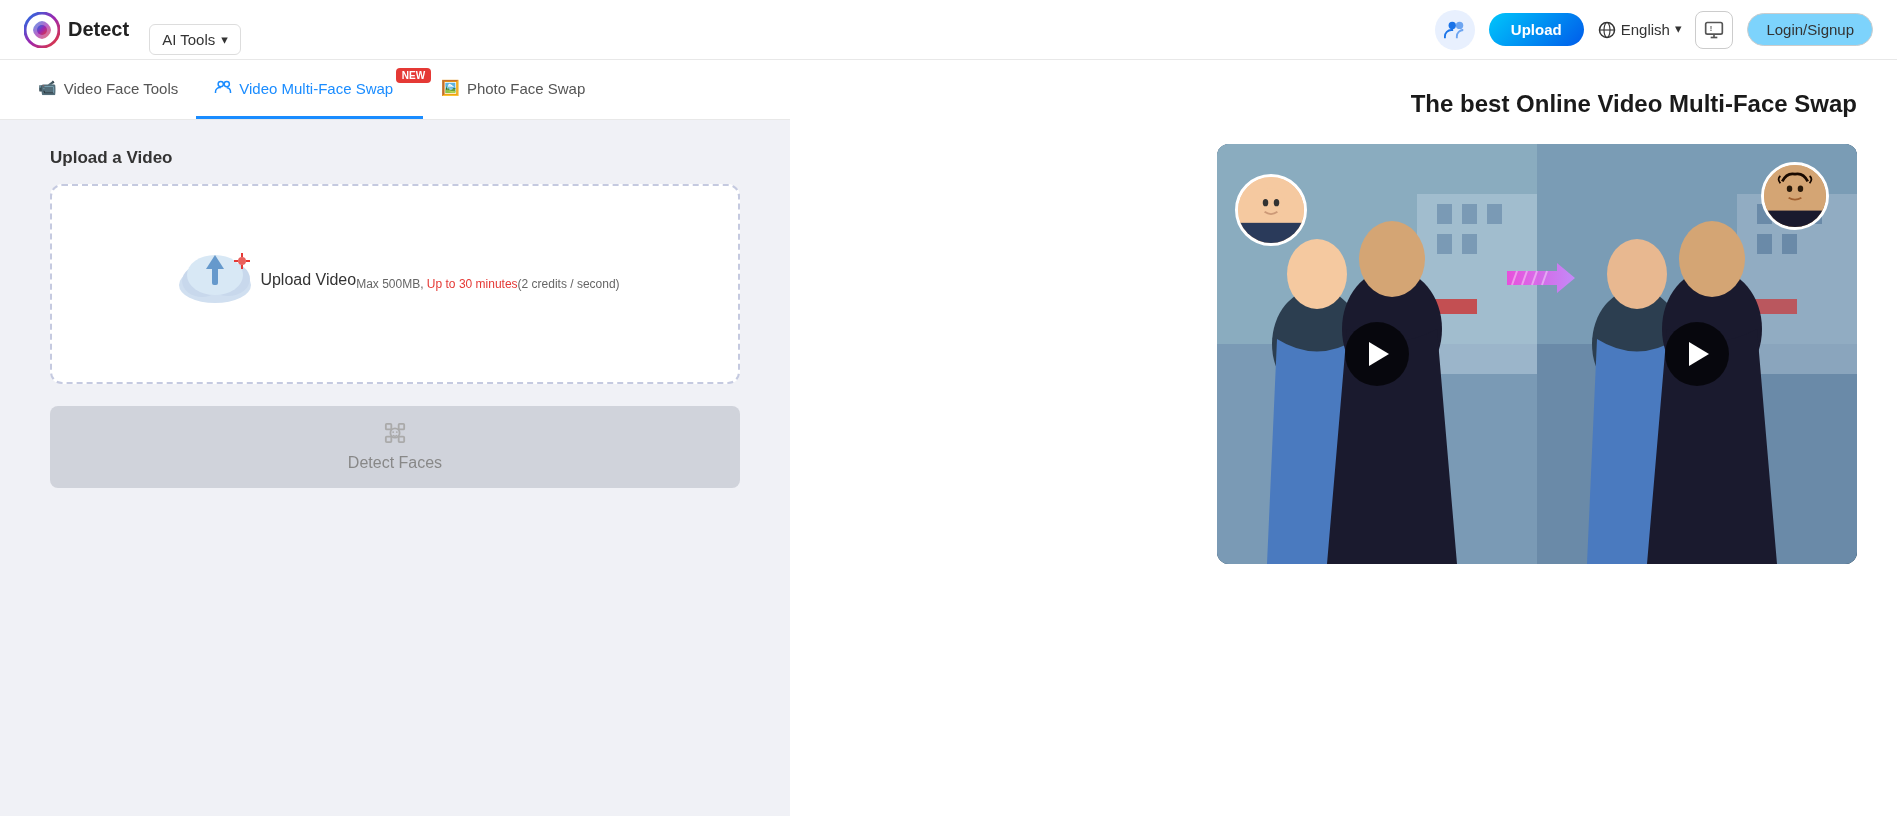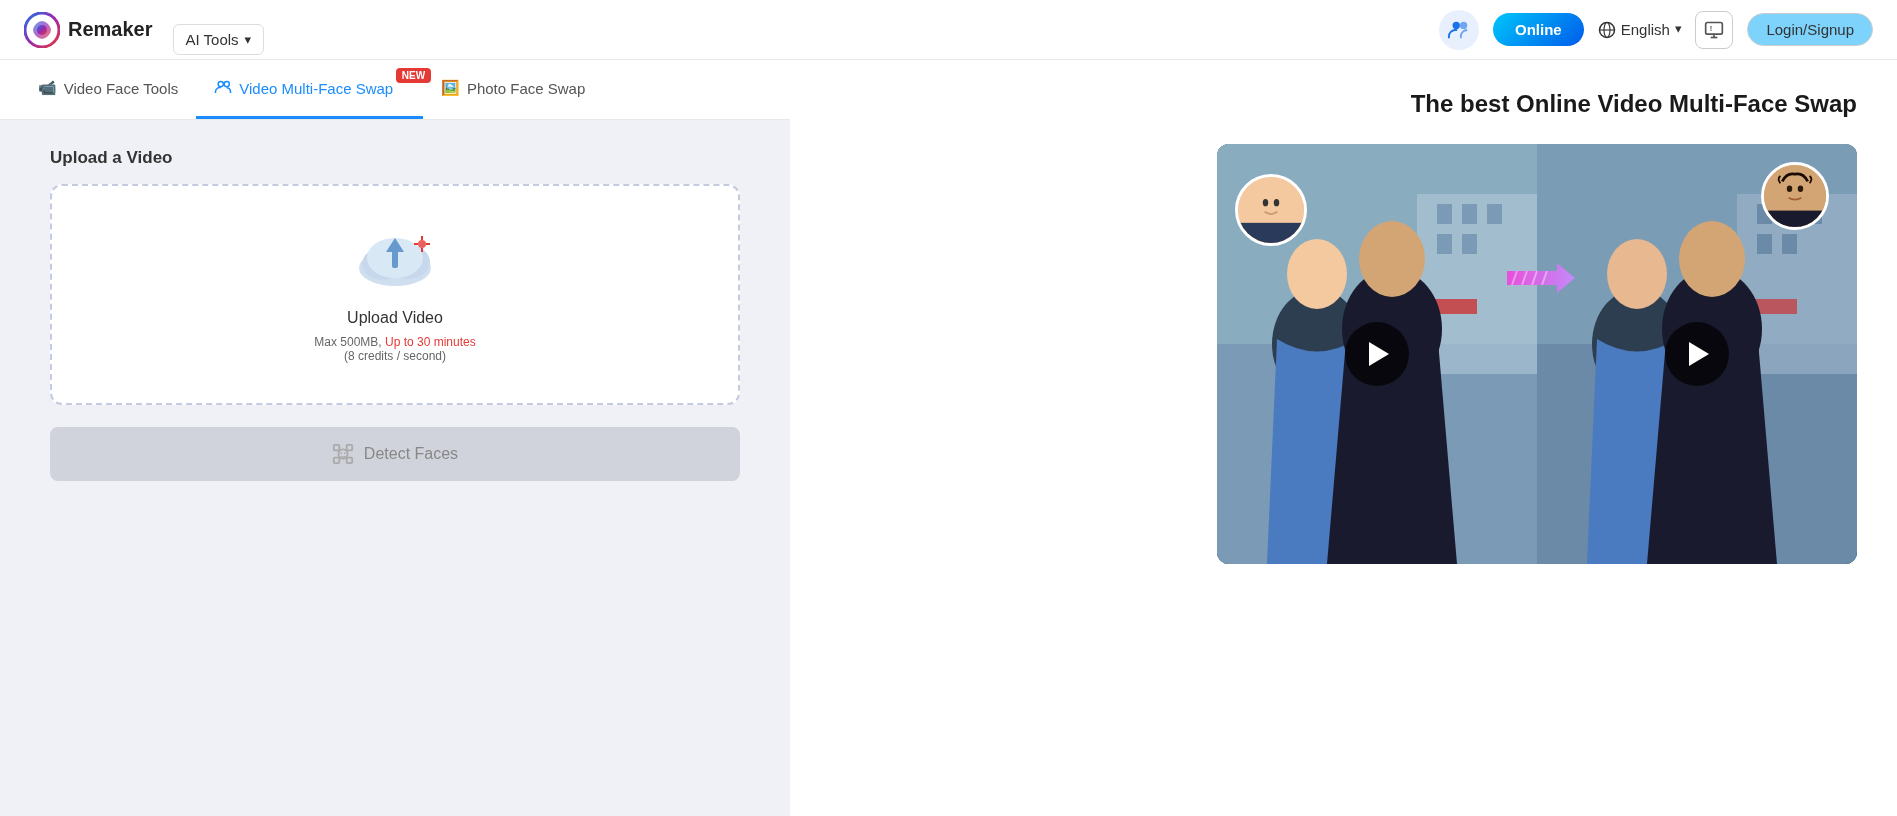--- a/index.html
+++ b/index.html
@@ -172,24 +172,24 @@
       font-size: 17px;
       font-weight: 700;
       color: #333;
       margin-bottom: 16px;
     }
     .upload-dropzone {
       border: 2px dashed #c5cae0;
       border-radius: 12px;
       background: #fff;
       display: flex;
-      flex-direction: column;
-      align-items: center;
-      justify-content: center;
-      padding: 40px 30px;
+      flex-direction: row;
+      align-items: center;
+      justify-content: center;
+      padding: 51px 30px;
       cursor: pointer;
       min-height: 200px;
     }
     .upload-label {
       font-size: 16px;
       color: #333;
       font-weight: 500;
       margin-bottom: 8px;
     }
     .upload-sub {
@@ -206,20 +206,21 @@
       border: none;
       border-radius: 8px;
       padding: 16px;
       font-size: 16px;
       color: #888;
       cursor: not-allowed;
       display: flex;
       align-items: center;
       justify-content: center;
       gap: 10px;
+      flex-direction: column;
     }
 
     
     .right-panel {
       flex: 1;
       background: #fff;
       display: flex;
       flex-direction: column;
       align-items: flex-end;
       padding: 30px 40px;
@@ -333,37 +334,37 @@
         <linearGradient id="logoGrad" x1="0%" y1="0%" x2="100%" y2="100%">
           <stop offset="0%" style="stop-color:#1a73e8"></stop>
           <stop offset="50%" style="stop-color:#9c27b0"></stop>
           <stop offset="100%" style="stop-color:#e53935"></stop>
         </linearGradient>
       </defs>
       <circle cx="18" cy="18" r="17" fill="none" stroke="url(#logoGrad)" stroke-width="3"></circle>
       <path d="M12 12 Q18 6 24 12 Q30 18 24 24 Q18 30 12 24 Q6 18 12 12Z" fill="url(#logoGrad)" opacity="0.7"></path>
       <circle cx="18" cy="18" r="5" fill="url(#logoGrad)"></circle>
     </svg>
-    <span class="logo-text">Remaker</span>
+    <span class="logo-text">Detect</span>
   </div>
   <button class="ai-tools-btn">
     <span>AI Tools</span>
     <span class="chevron-icon">▾</span>
   </button>
 
   <div class="header-right">
     <button class="users-icon-btn">
       <svg width="22" height="22" viewBox="0 0 24 24">
         <circle cx="9" cy="7" r="4" fill="#1a73e8"></circle>
         <path d="M1 21v-2a7 7 0 0 1 7-7h2" stroke="#1a73e8" stroke-width="2" fill="none"></path>
         <circle cx="17" cy="7" r="4" fill="#1a73e8" opacity="0.6"></circle>
         <path d="M14 21v-2a7 7 0 0 1 7-7h-2" stroke="#1a73e8" stroke-width="2" fill="none" opacity="0.6"></path>
       </svg>
     </button>
-    <button class="price-btn">Online</button>
+    <button class="price-btn">Upload</button>
     <button class="lang-btn">
       <svg width="18" height="18" viewBox="0 0 24 24">
         <circle cx="12" cy="12" r="10" stroke="#333" stroke-width="2" fill="none"></circle>
         <ellipse cx="12" cy="12" rx="4" ry="10" stroke="#333" stroke-width="1.5" fill="none"></ellipse>
         <line x1="2" y1="12" x2="22" y2="12" stroke="#333" stroke-width="1.5"></line>
       </svg>
       <span>English</span>
       <span class="chevron-icon">▾</span>
     </button>
     <button class="feedback-btn">
@@ -424,21 +425,21 @@
             <line x1="72" y1="22" x2="72" y2="26" stroke="#e53935" stroke-width="2"></line>
             <line x1="64" y1="18" x2="68" y2="18" stroke="#e53935" stroke-width="2"></line>
             <line x1="76" y1="18" x2="80" y2="18" stroke="#e53935" stroke-width="2"></line>
           </svg>
         </div>
         <div class="upload-label">Upload Video</div>
         <div class="upload-sub">
           <span>Max 500MB,</span>
           <span class="red">Up to 30 minutes</span>
         </div>
-        <div class="upload-sub red">(8 credits / second)</div>
+        <div class="upload-sub red">(2 credits / second)</div>
       </div>
 
       <button class="detect-btn">
         <svg width="22" height="22" viewBox="0 0 24 24">
           <rect x="2" y="2" width="6" height="6" rx="1" stroke="#aaa" stroke-width="2" fill="none"></rect>
           <rect x="16" y="2" width="6" height="6" rx="1" stroke="#aaa" stroke-width="2" fill="none"></rect>
           <rect x="2" y="16" width="6" height="6" rx="1" stroke="#aaa" stroke-width="2" fill="none"></rect>
           <rect x="16" y="16" width="6" height="6" rx="1" stroke="#aaa" stroke-width="2" fill="none"></rect>
           <circle cx="12" cy="12" r="5" stroke="#aaa" stroke-width="2" fill="none"></circle>
           <circle cx="10" cy="11" r="1" fill="#aaa"></circle>

